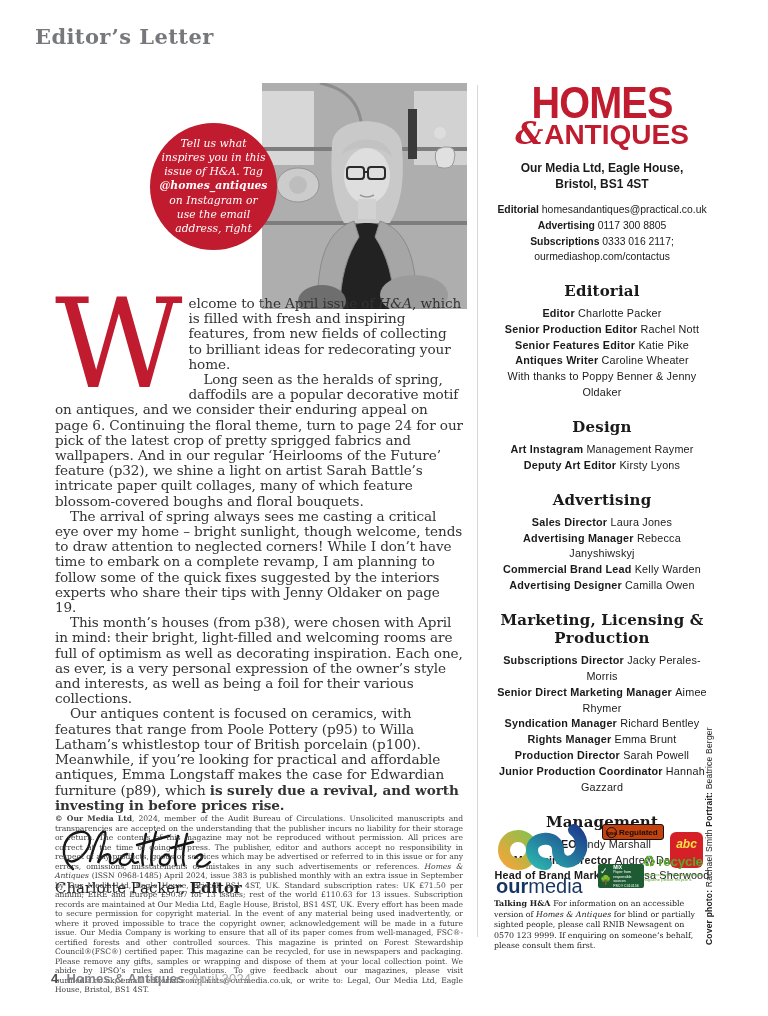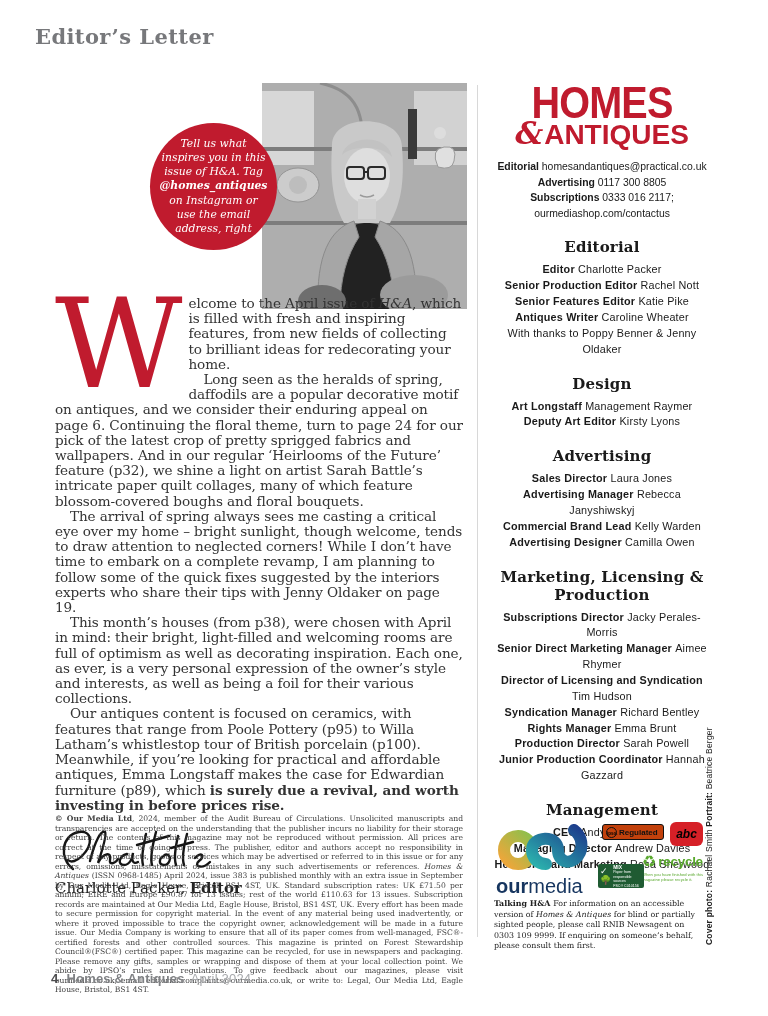--- a/index.html
+++ b/index.html
@@ -55,22 +55,22 @@
                  font-family:"Liberation Sans", sans-serif; }
   .om-logo { position:absolute; left:2px; top:0; }
   .om-text { position:absolute; left:2px; top:55px; font-size:20px; color:#16355f; letter-spacing:0; }
   .om-text b { font-weight:bold; }
   .om-text span { font-weight:normal; color:#16355f; }
   .ipso-badge { position:absolute; left:108px; top:4px; width:62px; height:16px; border:1.3px solid #111;
                 border-radius:3px; background:#c2410c; display:flex; align-items:center; padding:0 3px; gap:2px; }
   .ipso-circle { width:11px; height:11px; border:1px solid #111; border-radius:50%;
                  font:bold 4.5px/11px "Liberation Sans", sans-serif; text-align:center; }
   .ipso-label { font:bold 8px "Liberation Sans", sans-serif; color:#111; }
-  .abc-badge { position:absolute; left:176px; top:2px; width:33px; height:24px; background:#d62027;
-               border-radius:6px; color:#000000; font:bold italic 12px/24px "Liberation Sans", sans-serif;
+  .abc-badge { position:absolute; left:176px; top:12px; width:33px; height:36px; background:#d62027;
+               border-radius:6px; color:#fde047; font:bold italic 12px/24px "Liberation Sans", sans-serif;
                text-align:center; }
   .recycle { position:absolute; left:148px; top:32px; width:64px; color:#59a82d; }
   .recycle-row { display:flex; align-items:center; gap:2px; }
   .recycle-label { font:bold 13.5px "Liberation Sans", sans-serif; letter-spacing:-.3px; }
   .recycle-tag { font-size:4.2px; line-height:1.2; color:#59a82d; margin-top:1px; }
   .fsc { position:absolute; left:104px; top:44px; width:46px; height:24px; background:#1f5b32;
          border-radius:2px; color:#fff; display:flex; align-items:center; padding:2px; gap:2px; }
   .fsc-tree { font-size:9px; line-height:1; }
   .fsc-text { font-size:3.6px; line-height:1.25; text-align:left; }
   .fsc-text .mix { font-size:5px; font-weight:bold; }
@@ -153,45 +153,48 @@
     <span class="pn">4</span><span>Homes &amp; Antiques</span><span class="issue">April 2024</span>
   </div>
 
   <div class="divider"></div>
 
   <div class="mast">
     <div class="logo">
       <div><span class="logo-line1">HOMES</span></div>
       <div class="logo-line2"><span class="logo-amp">&amp;</span><span>ANTIQUES</span></div>
     </div>
+    <div class="mast-address">
+        <div>Our Media Ltd, Eagle House,</div>
+        <div>Bristol, BS1 4ST</div>
+      </div>
     <div class="contacts">
         <div><b>Editorial </b><span>homesandantiques@practical.co.uk</span></div>
         <div><b>Advertising </b><span>0117 300 8805</span></div>
         <div><b>Subscriptions </b><span>0333 016 2117;</span></div>
         <div><span>ourmediashop.com/contactus</span></div>
       </div>
     <div>
         <h3>Editorial</h3>
         <div class="mast-row"><b>Editor </b><span>Charlotte Packer</span></div>
         <div class="mast-row"><b>Senior Production Editor </b><span>Rachel Nott</span></div>
         <div class="mast-row"><b>Senior Features Editor </b><span>Katie Pike</span></div>
         <div class="mast-row"><b>Antiques Writer </b><span>Caroline Wheater</span></div>
         <div class="mast-row"><span>With thanks to Poppy Benner &amp; Jenny Oldaker</span></div>
         <h3>Design</h3>
-        <div class="mast-row"><b>Art Longstaff </b><span>Management Raymer</span></div>
+        <div class="mast-row"><b>Art Instagram </b><span>Management Raymer</span></div>
         <div class="mast-row"><b>Deputy Art Editor </b><span>Kirsty Lyons</span></div>
         <h3>Advertising</h3>
         <div class="mast-row"><b>Sales Director </b><span>Laura Jones</span></div>
         <div class="mast-row"><b>Advertising Manager </b><span>Rebecca Janyshiwskyj</span></div>
         <div class="mast-row"><b>Commercial Brand Lead </b><span>Kelly Warden</span></div>
         <div class="mast-row"><b>Advertising Designer </b><span>Camilla Owen</span></div>
         <h3>Marketing, Licensing &amp; Production</h3>
         <div class="mast-row"><b>Subscriptions Director </b><span>Jacky Perales-Morris</span></div>
         <div class="mast-row"><b>Senior Direct Marketing Manager </b><span>Aimee Rhymer</span></div>
-        <div class="mast-row"><b>Director of Licensing and Syndication </b><span>Tim Hudson</span></div>
         <div class="mast-row"><b>Syndication Manager </b><span>Richard Bentley</span></div>
         <div class="mast-row"><b>Rights Manager </b><span>Emma Brunt</span></div>
         <div class="mast-row"><b>Production Director </b><span>Sarah Powell</span></div>
         <div class="mast-row"><b>Junior Production Coordinator </b><span>Hannah Gazzard</span></div>
         <h3>Management</h3>
         <div class="mast-row"><b>CEO </b><span>Andy Marshall</span></div>
         <div class="mast-row"><b>Managing Director </b><span>Andrew Davies</span></div>
         <div class="mast-row"><b>Head of Brand Marketing </b><span>Rosa Sherwood</span></div>
       </div>
   </div>
@@ -225,17 +228,17 @@
       <div class="recycle-tag">When you have finished with this magazine please recycle it.</div>
     </div>
     <div class="fsc">
       <span class="fsc-tree">✓🌳</span>
       <span class="fsc-text"><span class="mix">MIX</span><br>
         <span>Paper from responsible sources</span><br>
         <span>FSC® C010156</span></span>
     </div>
   </div>
 
-  <div class="talking"><b>Talking H&amp;A </b><span>For information on an accessible version of </span><i>Homes &amp; Antiques</i><span> for blind or partially sighted people, please call RNIB Newsagent on 0303 109 9999. If enquiring on someone’s behalf, please consult them first.</span></div>
+  <div class="talking"><b>Talking H&amp;A </b><span>For information on an accessible version of </span><i>Homes &amp; Antiques</i><span> for blind or partially sighted people, please call RNIB Newsagent on 0570 123 9999. If enquiring on someone’s behalf, please consult them first.</span></div>
 
   <div class="credits"><b>Cover photo: </b><span>Rachael Smith</span><span>    </span><b>Portrait: </b><span>Beatrice Berger</span></div>
 
 </div>
 
 </body></html>

